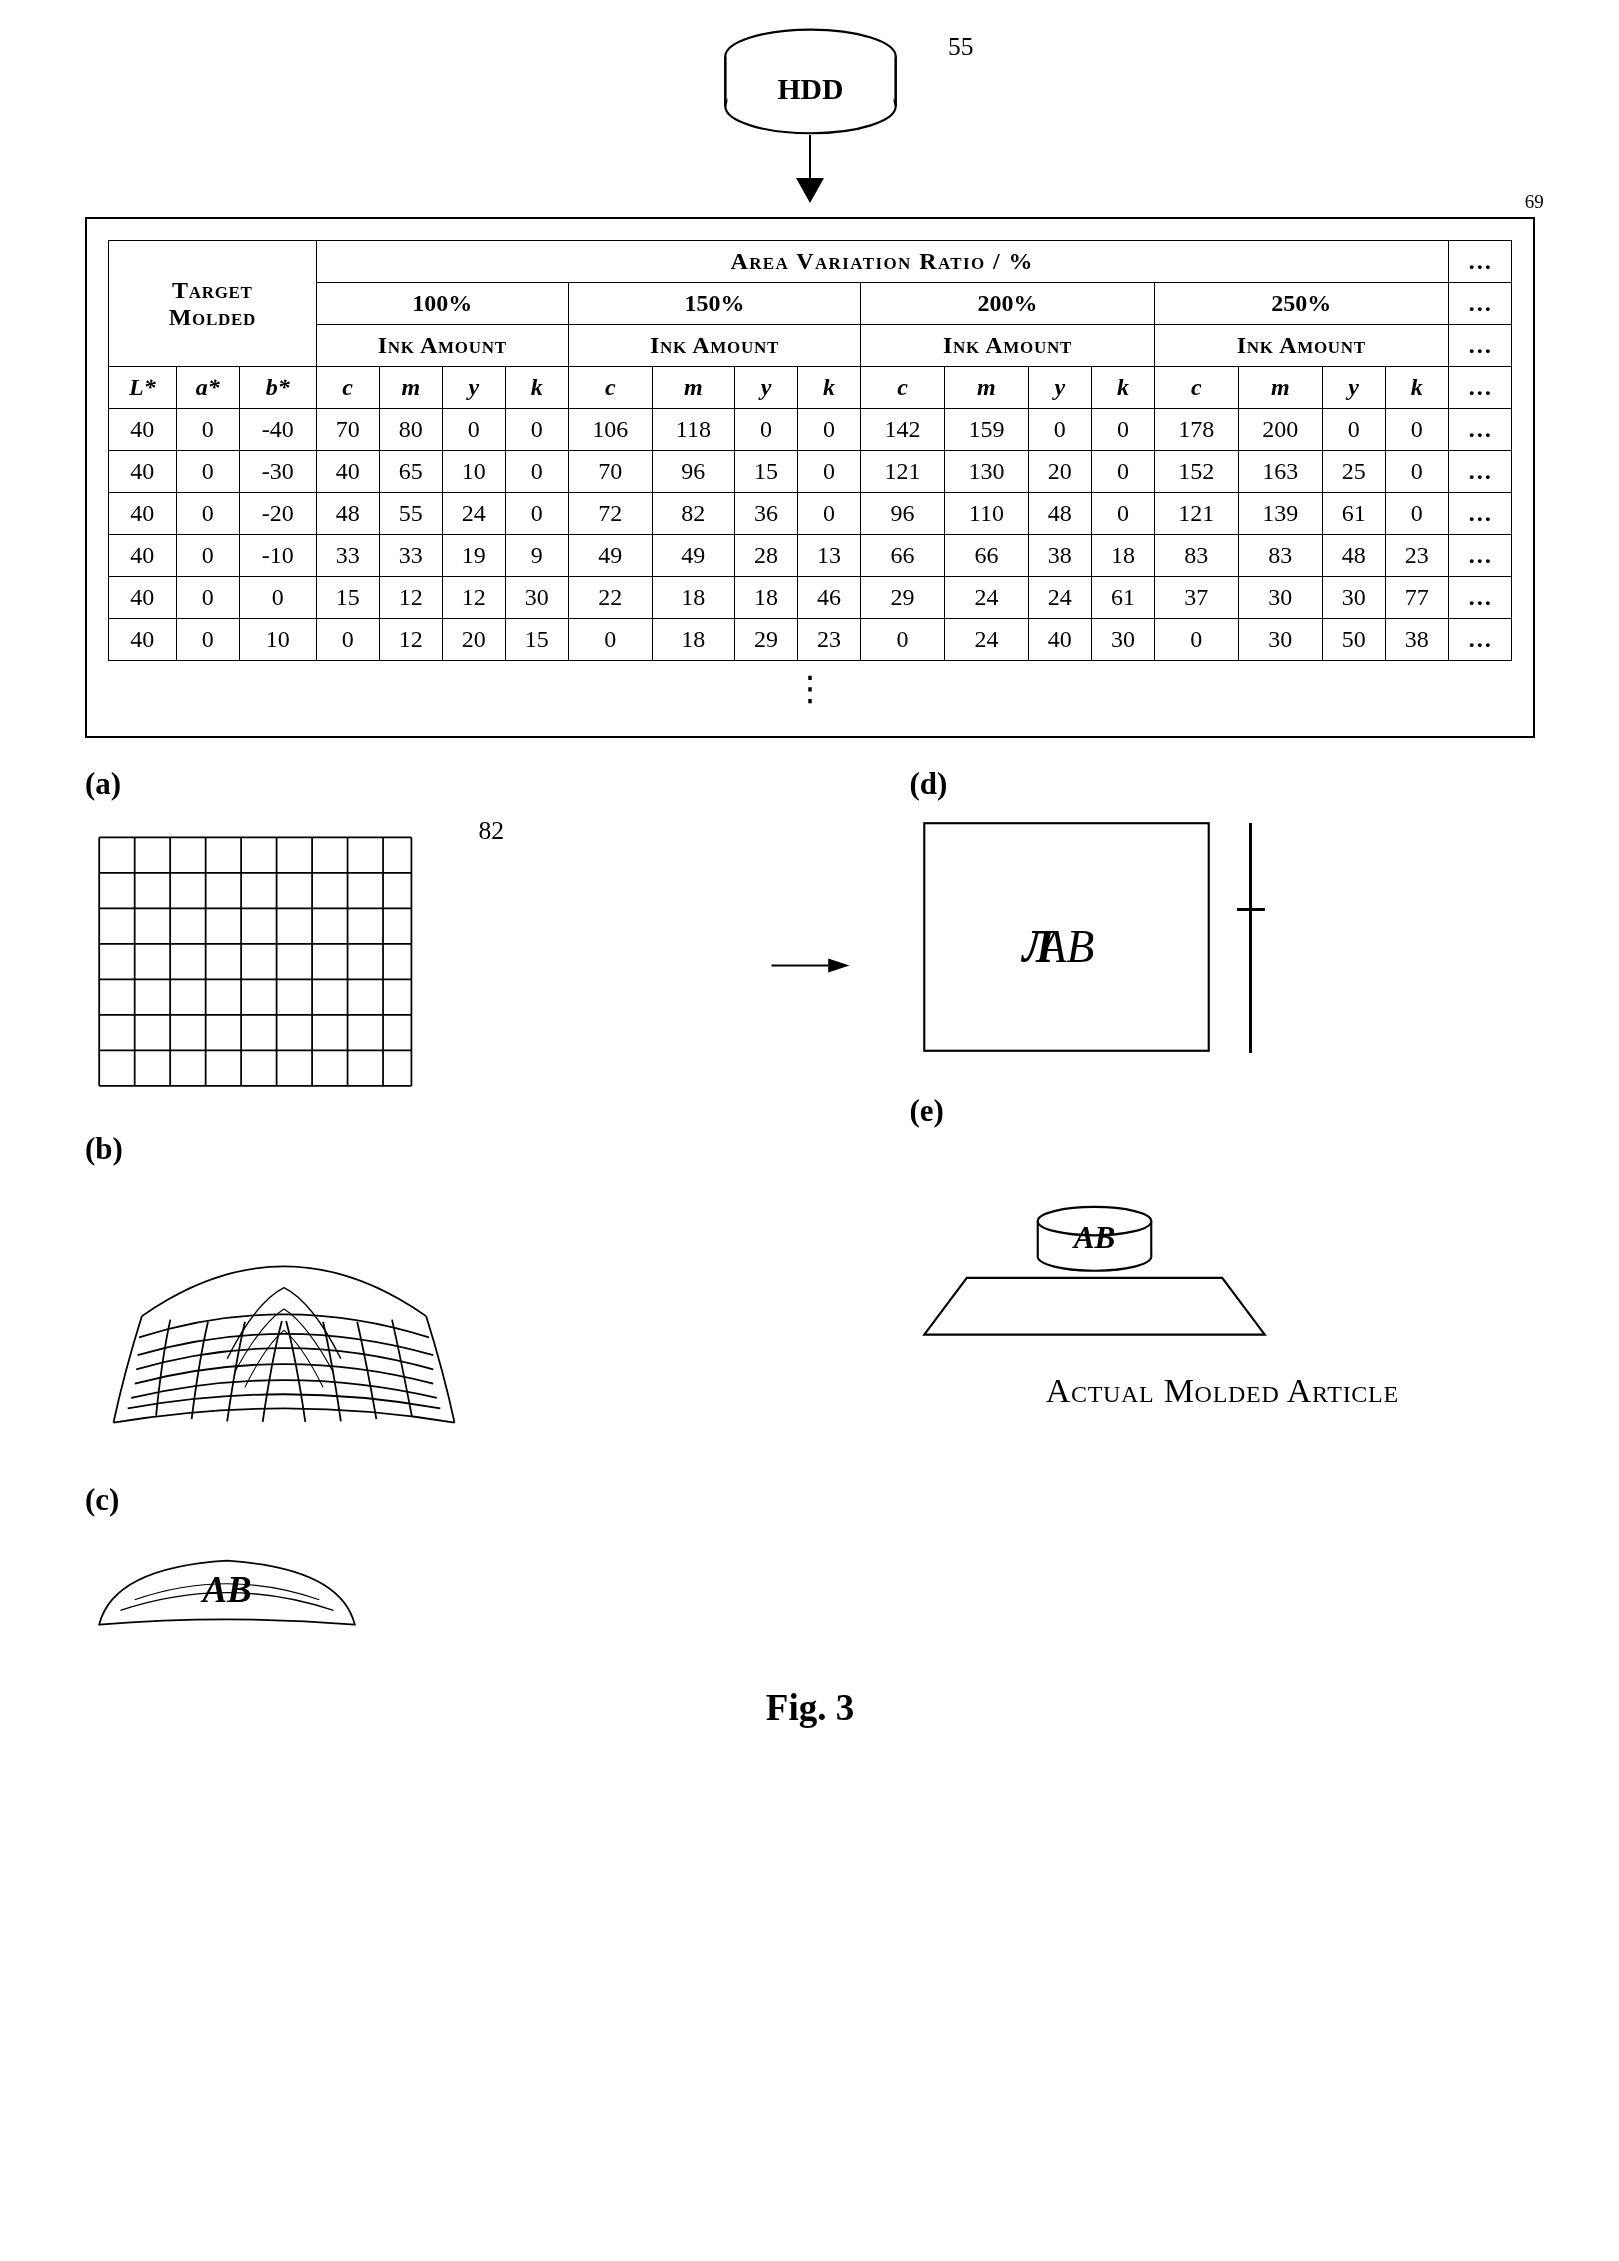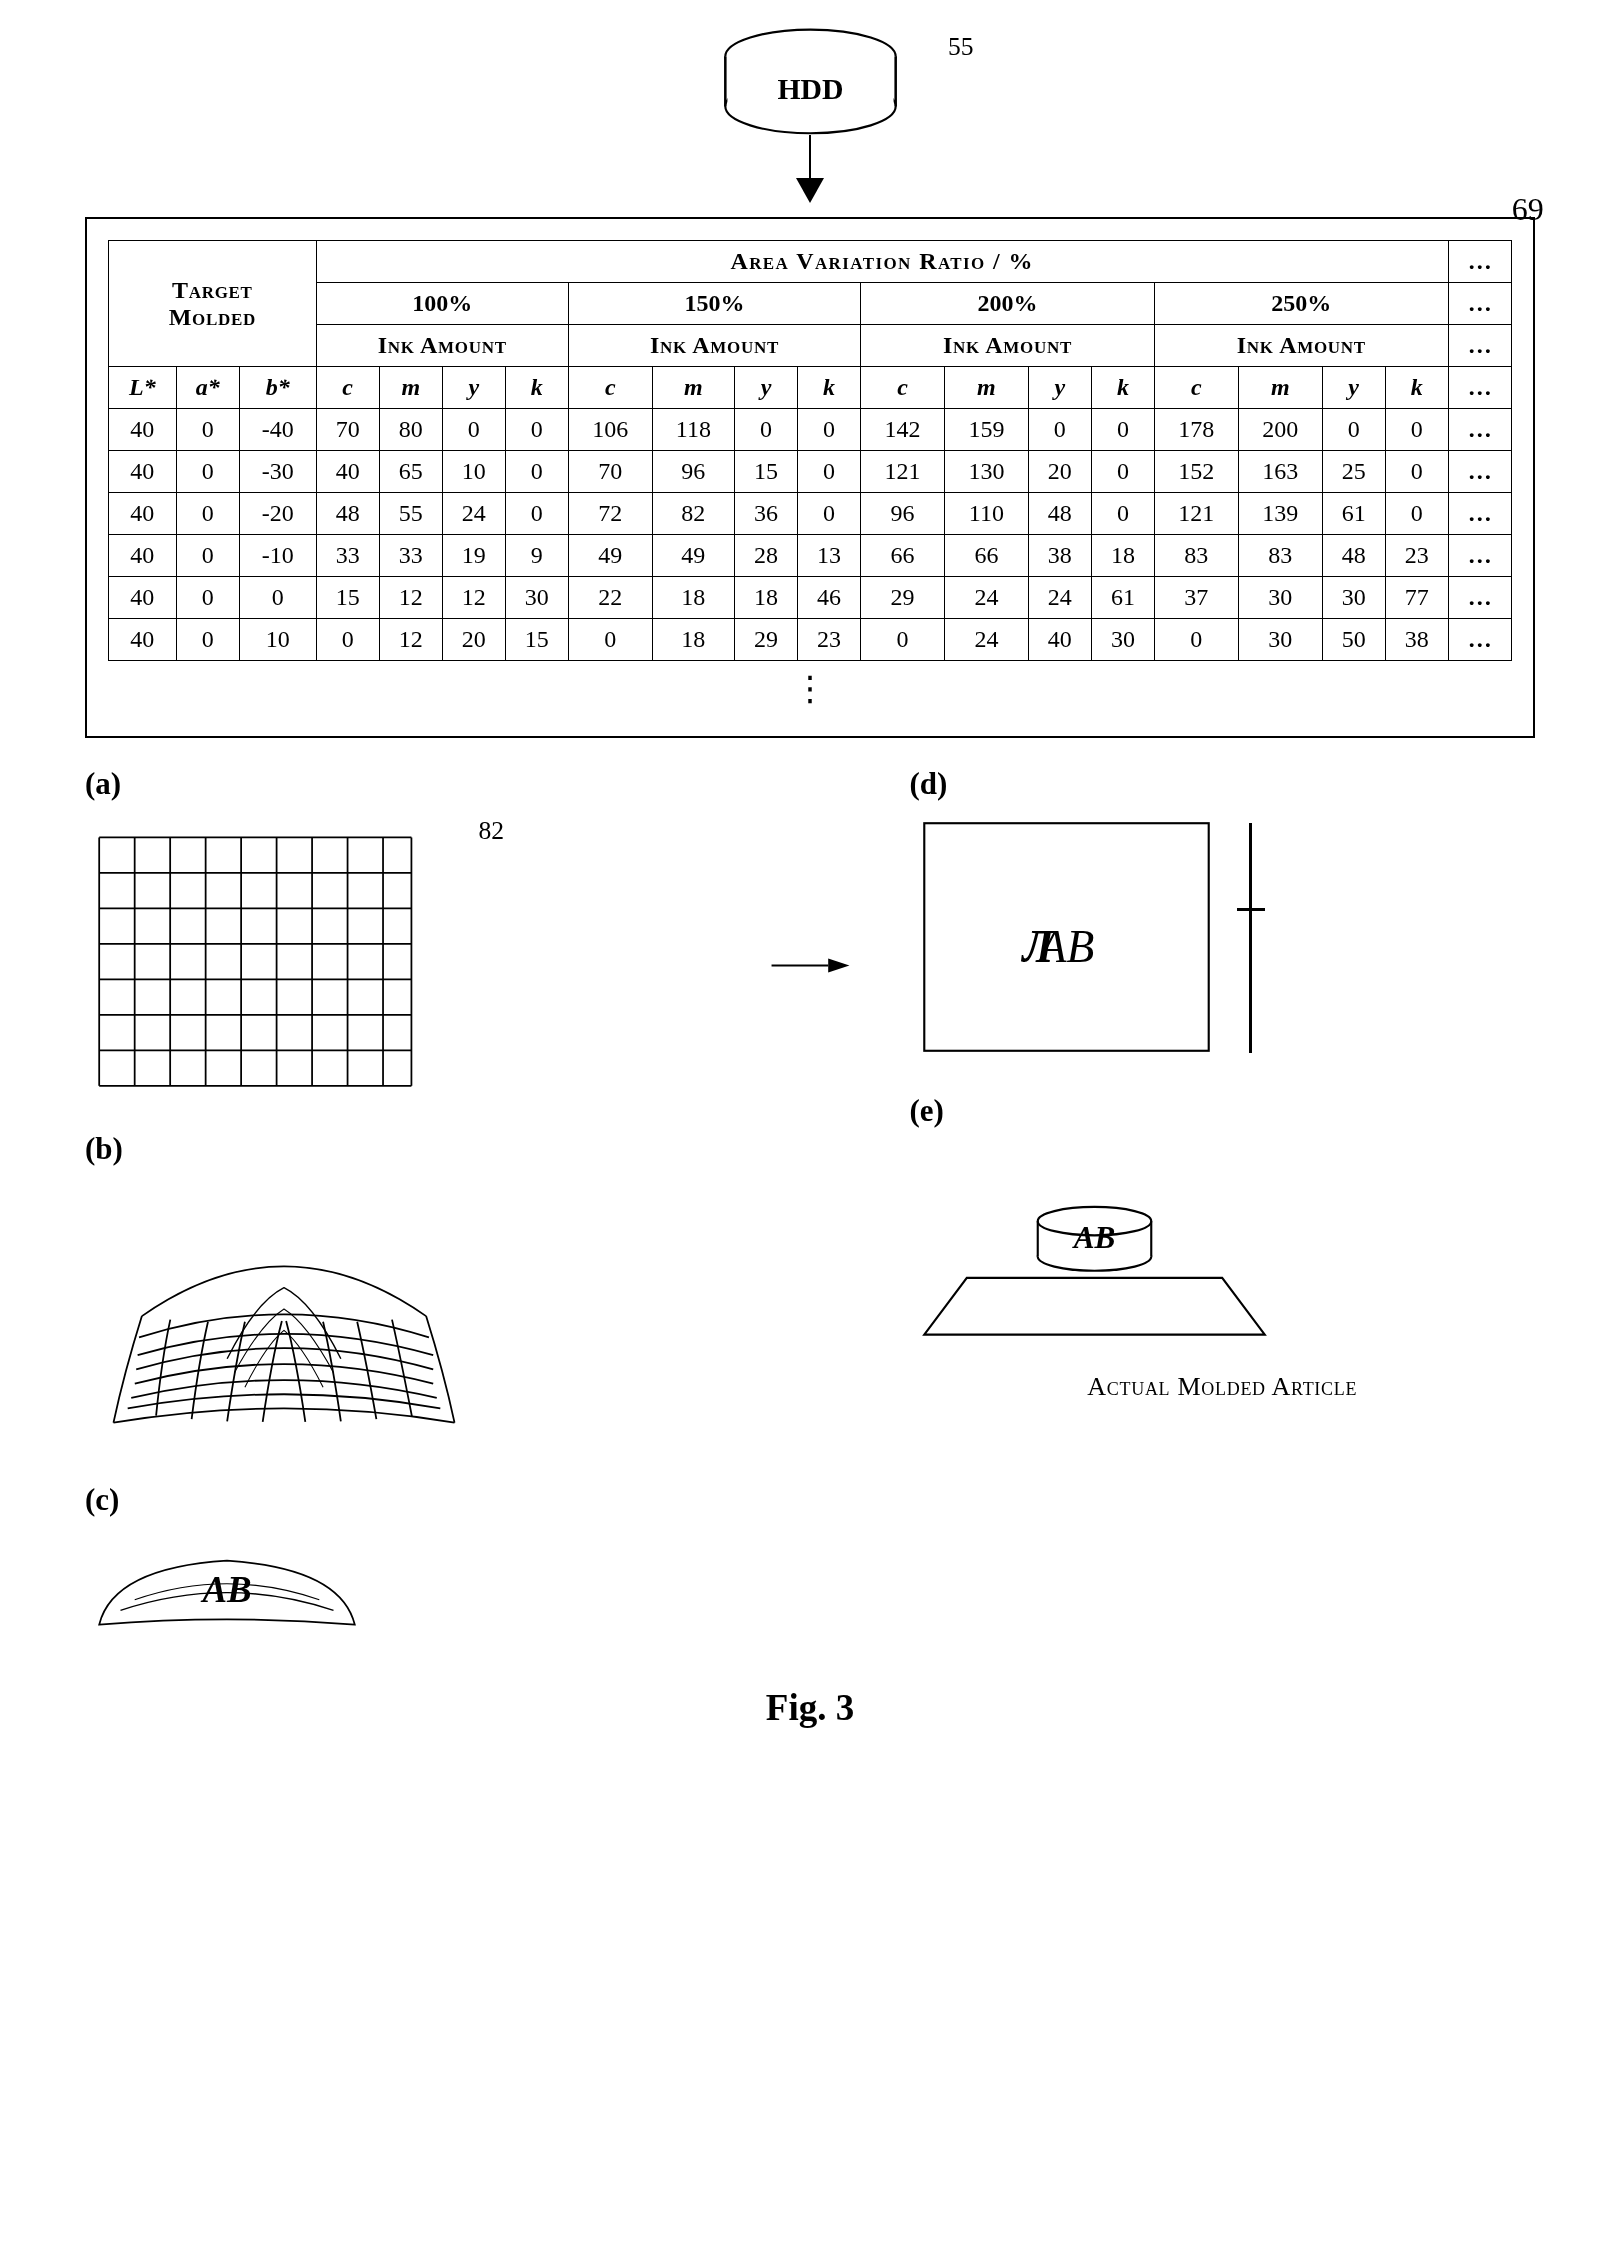--- a/index.html
+++ b/index.html
@@ -152,21 +152,21 @@
       </svg>
     </div>
 
     <div style="display:flex;flex-direction:column;align-items:center;margin-top:-7px;">
       <div class="arrow-line"></div>
       <div class="arrow-down"></div>
     </div>
   </div>
 
   <div class="table-wrapper" style="position:relative;">
-    <span style="position:absolute;right:-10.7px;top:-28px;font-size:32px;">69</span>
+    <span style="position:absolute;right:-10.7px;top:-28px;font-size:19px;">69</span>
 
     <table class="main-table">
       <thead>
 
         <tr>
           <th rowspan="3" colspan="3" class="header-target-color">
             <span style="white-space:pre-line;">Target
 Molded</span>
           </th>
           <th colspan="16" class="header-area-variation">Area Variation Ratio / %</th>
@@ -472,21 +472,21 @@
 
           <path d="M 20 280 L 500 280 L 440 200 L 80 200 Z" fill="white" stroke="black" stroke-width="3"></path>
 
           <ellipse cx="260" cy="170" rx="80" ry="20" fill="white" stroke="black" stroke-width="3"></ellipse>
           <rect x="180" y="120" width="160" height="50" fill="white" stroke="none"></rect>
           <ellipse cx="260" cy="120" rx="80" ry="20" fill="white" stroke="black" stroke-width="3"></ellipse>
           <line x1="180" y1="120" x2="180" y2="170" stroke="black" stroke-width="3"></line>
           <line x1="340" y1="120" x2="340" y2="170" stroke="black" stroke-width="3"></line>
           <text x="260" y="148" text-anchor="middle" dominant-baseline="middle" font-size="44" font-family="Times New Roman" font-style="italic" font-weight="bold">AB</text>
         </svg>
-        <div style="font-variant:small-caps; font-size:26px; text-align:center; letter-spacing:0.7px; margin-top:7px;">Actual Molded Article</div>
+        <div style="font-variant:small-caps; font-size:34px; text-align:center; letter-spacing:0.7px; margin-top:7px;">Actual Molded Article</div>
       </div>
     </div>
 
   </div>
 
   <div class="fig-caption" style="margin-top:45px;">Fig. 3</div>
 
 </div>
 
 

